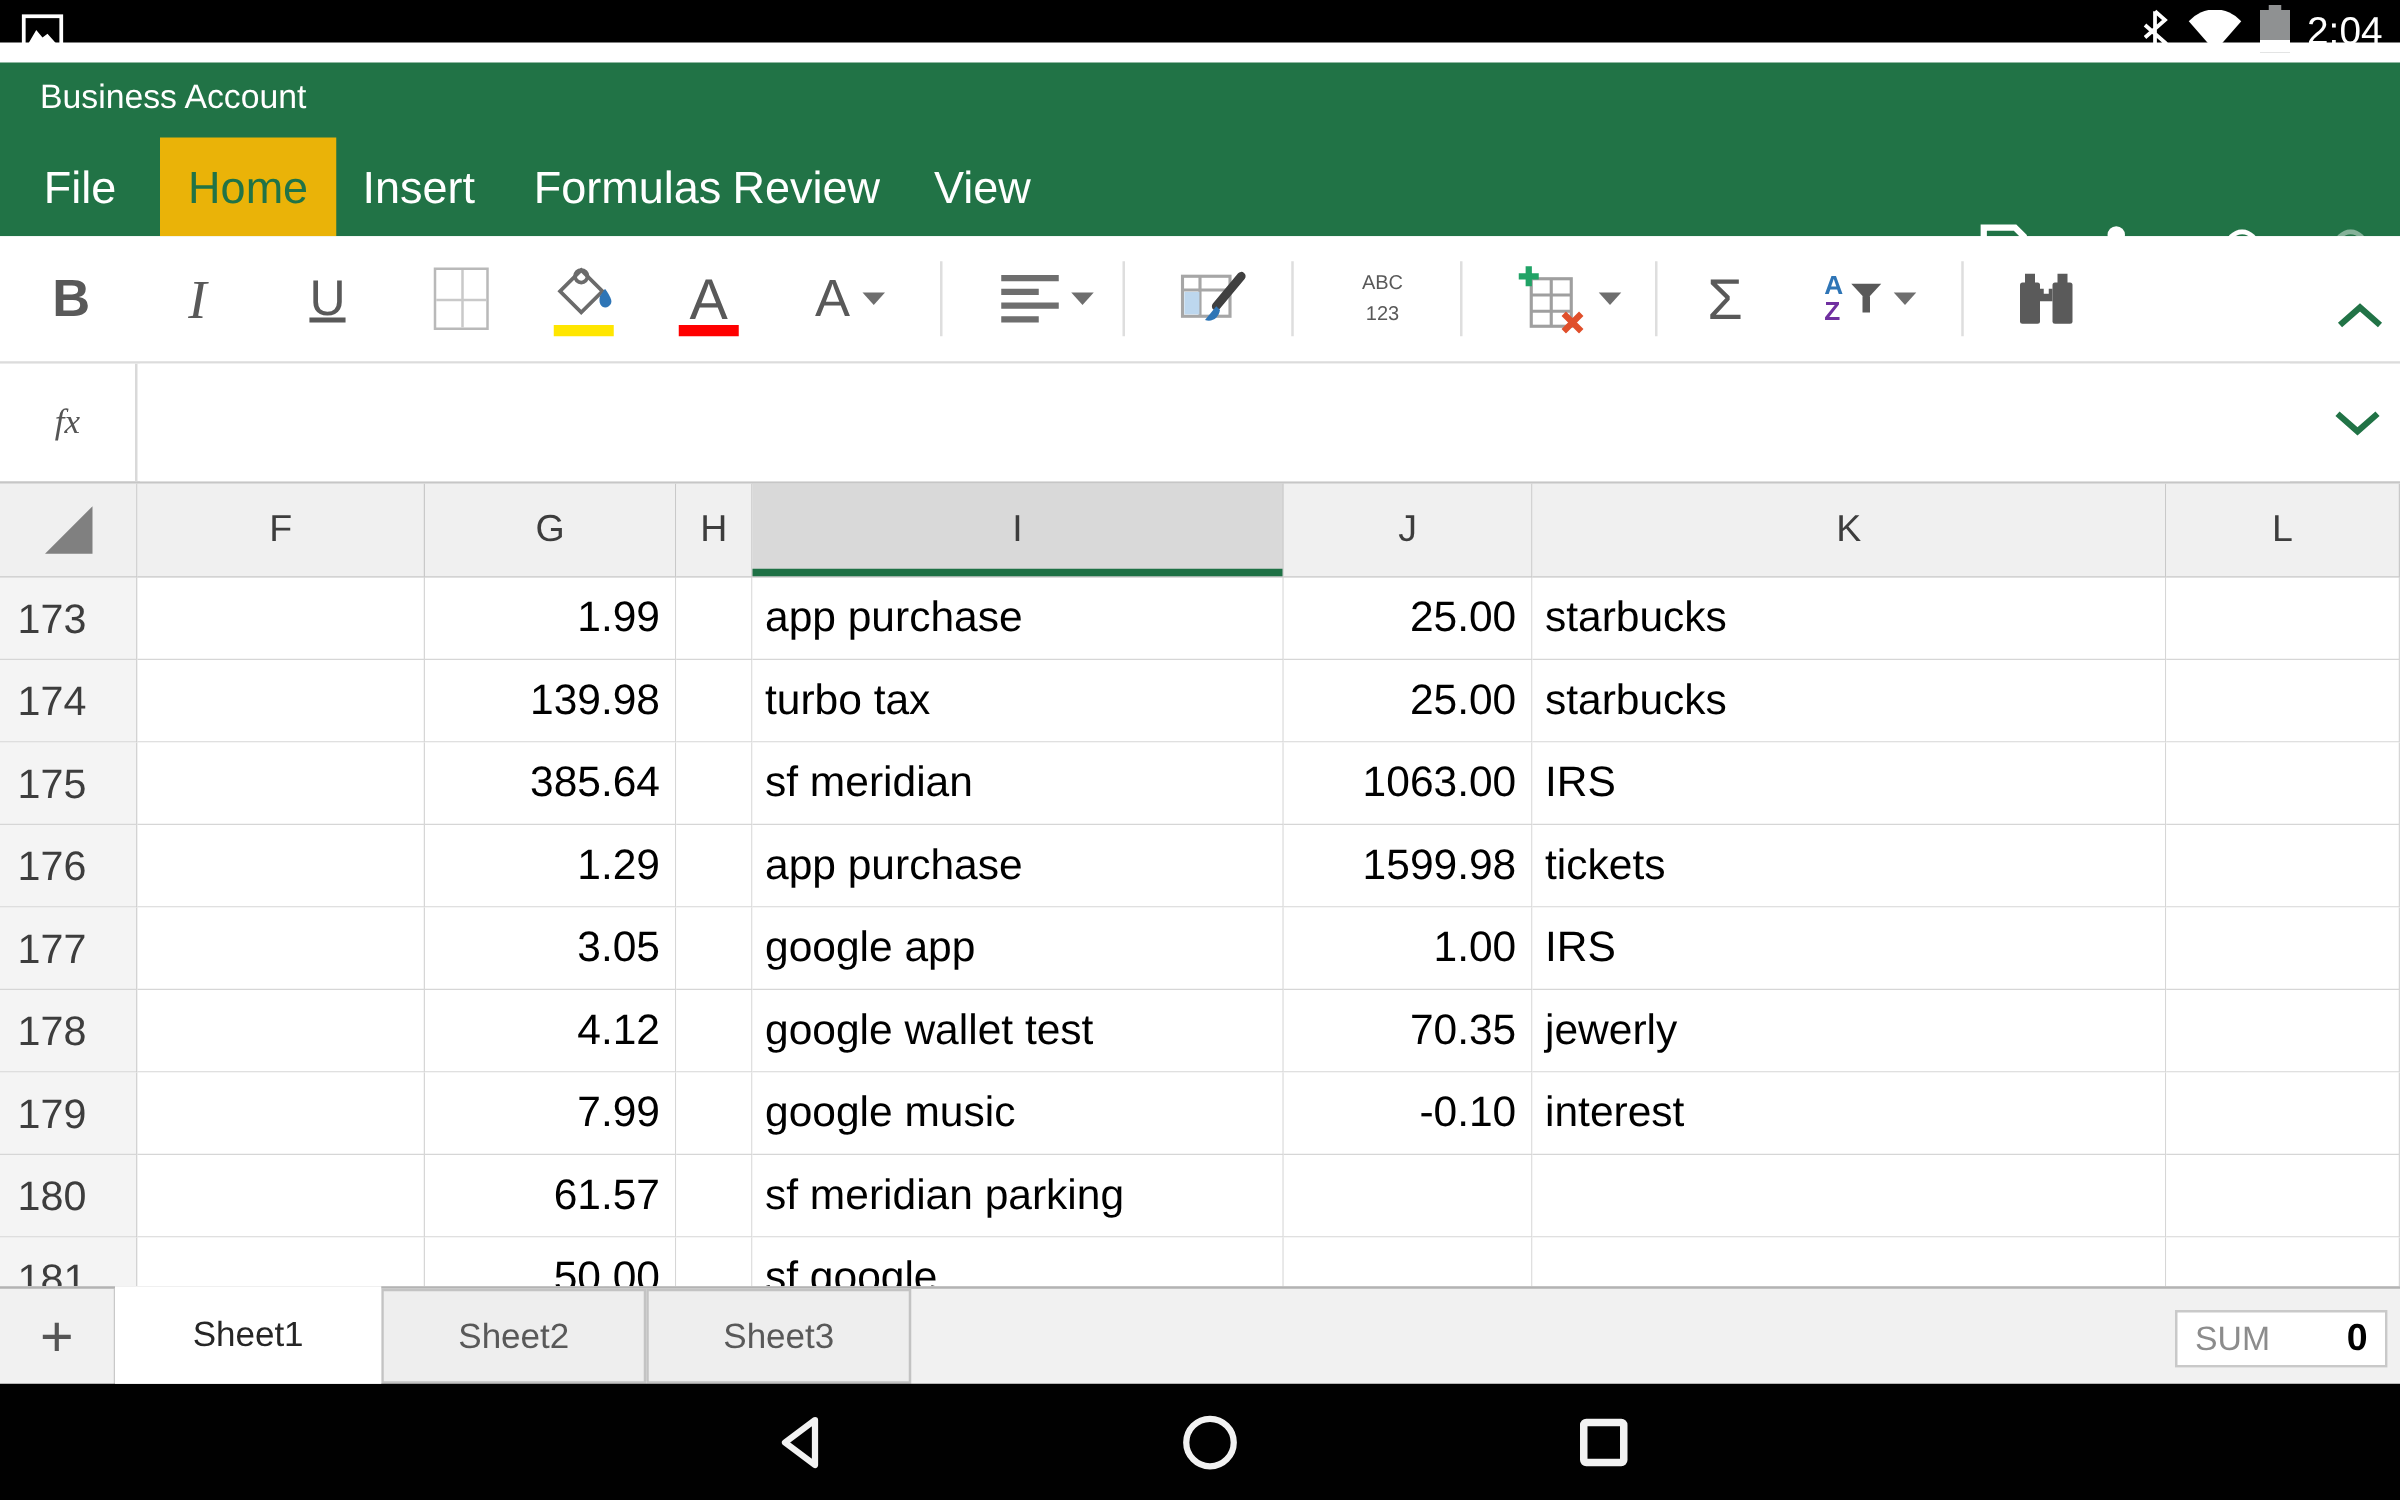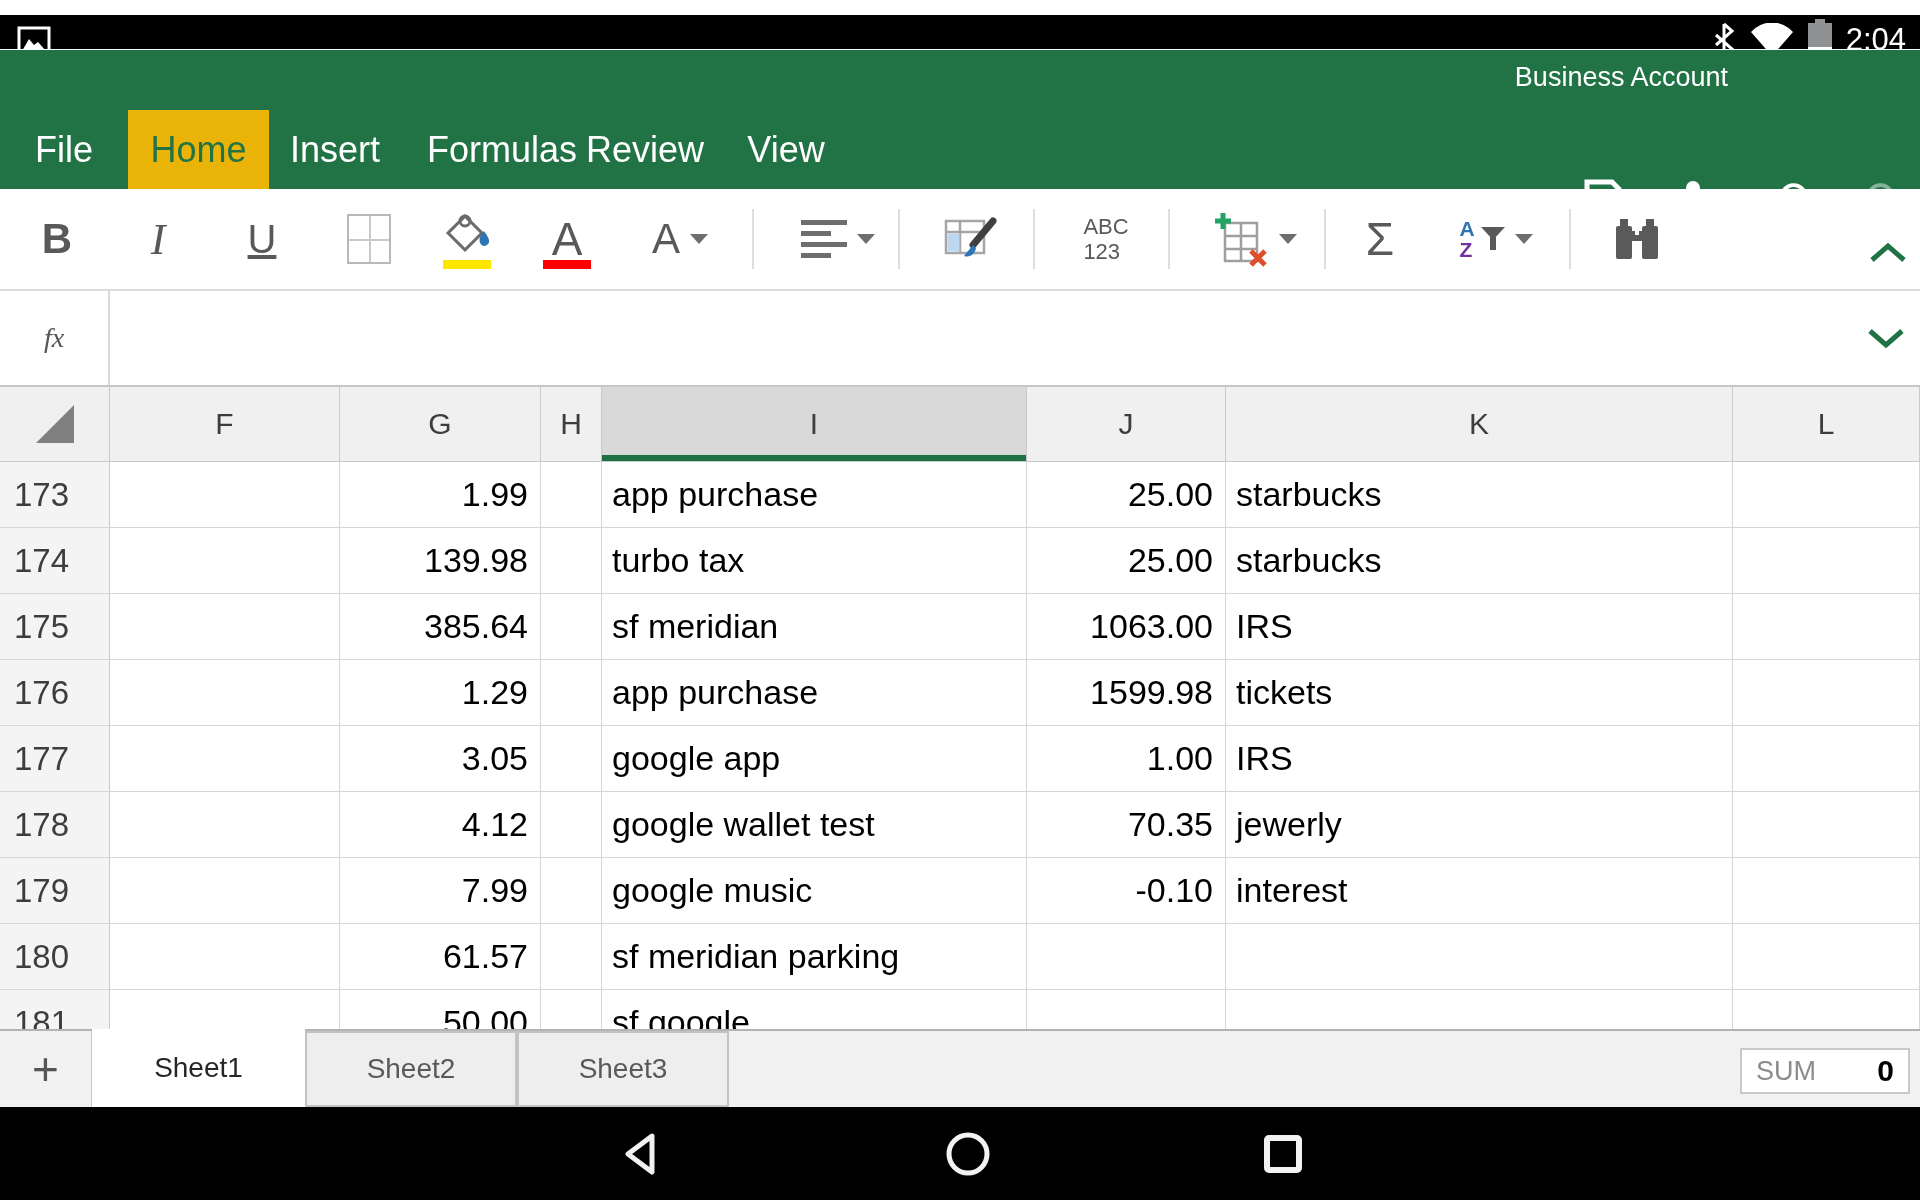--- a/index.html
+++ b/index.html
@@ -1,30 +1,30 @@
 <!DOCTYPE html>
 <html><head>
 <meta charset="utf-8">
 <style>
   * { margin:0; padding:0; box-sizing:border-box; }
   html,body { width:1920px; height:1200px; overflow:hidden; background:#000; }
   .screen { position:relative; width:1920px; height:1200px; font-family:"Liberation Sans", sans-serif; background:#fff; }
 
   
-  .status-bar { position:absolute; top:15px; left:0; width:1920px; height:34px; background:#000; }
+  .status-bar { position:absolute; top:0; left:0; width:1920px; height:34px; background:#000; }
   .notif-icon { position:absolute; left:16px; top:8px; }
   .sb-right { position:absolute; right:14px; top:0; height:50px; display:flex; align-items:center; gap:14px; }
   .sb-time { color:#fff; font-size:31px; }
   .battery { position:relative; width:24px; height:34px; background:#8f9192; }
   .battery::before { content:""; position:absolute; top:-4px; left:7px; width:10px; height:4px; background:#8f9192; }
   .battery::after { content:""; position:absolute; bottom:0; left:0; width:24px; height:10px; background:#fff; }
 
   
   .app-header { position:absolute; top:50px; left:0; width:1920px; height:139px; background:#217346; }
-  .doc-title { position:absolute; top:12px; left:0; width:1728px; text-align:right; color:#fff; font-size:27px;padding-left:32px; }
+  .doc-title { position:absolute; top:12px; left:0; width:1728px; text-align:left; color:#fff; font-size:27px;padding-left:32px; }
   .tab-row { position:absolute; bottom:0; left:0; width:1920px; height:79px; }
   .rtab { position:absolute; bottom:0; height:79px; line-height:79px; text-align:center; color:#fff; font-size:36px; cursor:default; }
   .rtab.active { background:#eab308; color:#217346; }
   .hdr-actions { position:absolute; top:124px; height:48px; left:0; width:1920px; }
   .hdr-icon { position:absolute; width:48px; height:48px; display:flex; align-items:center; justify-content:center; }
   .undo-glyph, .redo-glyph { font-family:"DejaVu Sans", sans-serif; font-size:46px; color:#fff; line-height:48px; }
   .redo-glyph { opacity:0.45; }
 
   
   .toolbar { position:absolute; top:189px; left:0; width:1920px; height:102px; background:#fff; border-bottom:2px solid #dcdcdc; }
@@ -34,21 +34,21 @@
   .glyph-i { font-family:"Liberation Serif", serif; font-style:italic; font-size:44px; }
   .glyph-u { font-size:40px; text-decoration:underline; }
   .borders-box { width:44px; height:50px; border:2px solid #b9b9b9; position:relative; }
   .borders-box::before { content:""; position:absolute; left:50%; top:0; width:2px; height:100%; background:#c9c9c9; }
   .borders-box::after { content:""; position:absolute; top:50%; left:0; height:2px; width:100%; background:#c9c9c9; }
   .swatch-bar { position:absolute; bottom:6px; left:50%; transform:translateX(-50%); width:48px; height:9px; }
   .glyph-a { font-size:42px; }
   .dd-caret { width:0; height:0; border-left:9px solid transparent; border-right:9px solid transparent; border-top:10px solid #6e6e6e; margin-left:10px; }
   .align-lines { display:flex; flex-direction:column; gap:6px; }
   .align-lines span { display:block; height:5px; background:#6e6e6e; }
-  .abc123 { font-size:22px; line-height:25px; text-align:left; color:#595959; }
+  .abc123 { font-size:16px; line-height:25px; text-align:center; color:#595959; }
   .glyph-sigma { font-size:46px; }
   .sort-az { display:flex; flex-direction:column; font-size:21px; font-weight:bold; line-height:21px; }
   .sort-a { color:#2e75b6; } .sort-z { color:#7030a0; }
   .funnel { position:relative; width:24px; height:24px; margin-left:6px; }
   .funnel::before { content:""; position:absolute; top:0; left:0; width:0; height:0; border-left:12px solid transparent; border-right:12px solid transparent; border-top:13px solid #595959; }
   .funnel::after { content:""; position:absolute; top:10px; left:9px; width:6px; height:13px; background:#595959; }
 
   
   .formula-bar { position:absolute; top:291px; left:0; width:1920px; height:96px; background:#fff; border-bottom:2px solid #c6c6c6; }
   .fx { position:absolute; left:0; top:0; width:110px; height:94px; border-right:2px solid #d9d9d9; display:flex; align-items:center; justify-content:center; font-family:"Liberation Serif", serif; font-style:italic; font-size:28px; color:#555; }

